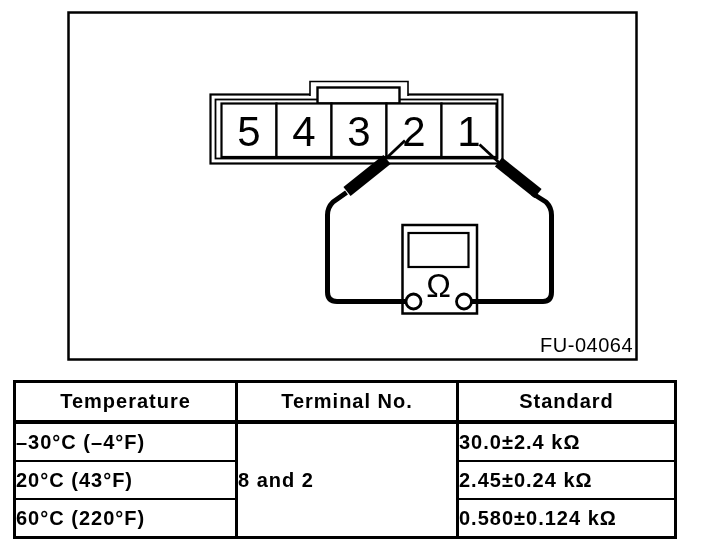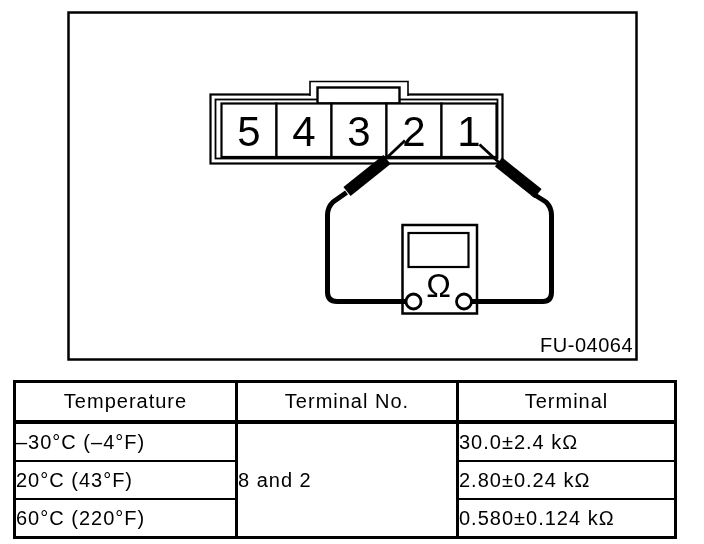--- a/index.html
+++ b/index.html
@@ -5,21 +5,21 @@
   html,body{margin:0;padding:0;background:#ffffff;}
   .canvas{position:relative;width:704px;height:544px;background:#ffffff;
           font-family:"Liberation Sans",sans-serif;overflow:hidden;}
   .diagram-svg{position:absolute;left:0;top:0;}
   .diagram-svg text{font-family:"Liberation Sans",sans-serif;fill:#000;}
 
   .spec-table{position:absolute;left:13px;top:380px;border-collapse:collapse;
               table-layout:fixed;border:3px solid #000;}
   .spec-table th,.spec-table td{
       vertical-align:middle;padding:0;color:#000;
-      font-size:20px;font-weight:normal;letter-spacing:1px;
+      font-size:20px;font-weight:bold;letter-spacing:1px;
       border-left:3px solid #000;border-right:3px solid #000;}
   .spec-table th{border-bottom:4px solid #000;height:37px;}
   .spec-table td{border-top:2px solid #000;border-bottom:2px solid #000;height:36px;}
 </style>
 </head>
 <body>
 
 <div class="canvas">
 
   <svg class="diagram-svg" width="704" height="544" viewBox="0 0 704 544">
@@ -76,30 +76,30 @@
   <table class="spec-table">
     <colgroup>
       <col style="width:222px">
         <col style="width:221px">
         <col style="width:218px">
     </colgroup>
     <tbody>
         <tr>
       <th>Temperature</th>
       <th>Terminal No.</th>
-      <th>Terminal</th>
+      <th>Standard</th>
     </tr>
     <tr>
       <td>–30°C (–4°F)</td>
       <td rowspan="3">8 and 2</td>
       <td>30.0±2.4 kΩ</td>
     </tr>
     <tr>
       <td>20°C (43°F)</td>
-      <td>2.80±0.24 kΩ</td>
+      <td>2.45±0.24 kΩ</td>
     </tr>
     <tr>
       <td>60°C (220°F)</td>
       <td>0.580±0.124 kΩ</td>
     </tr>
   </tbody>
     </table>
 
 </div>
 

